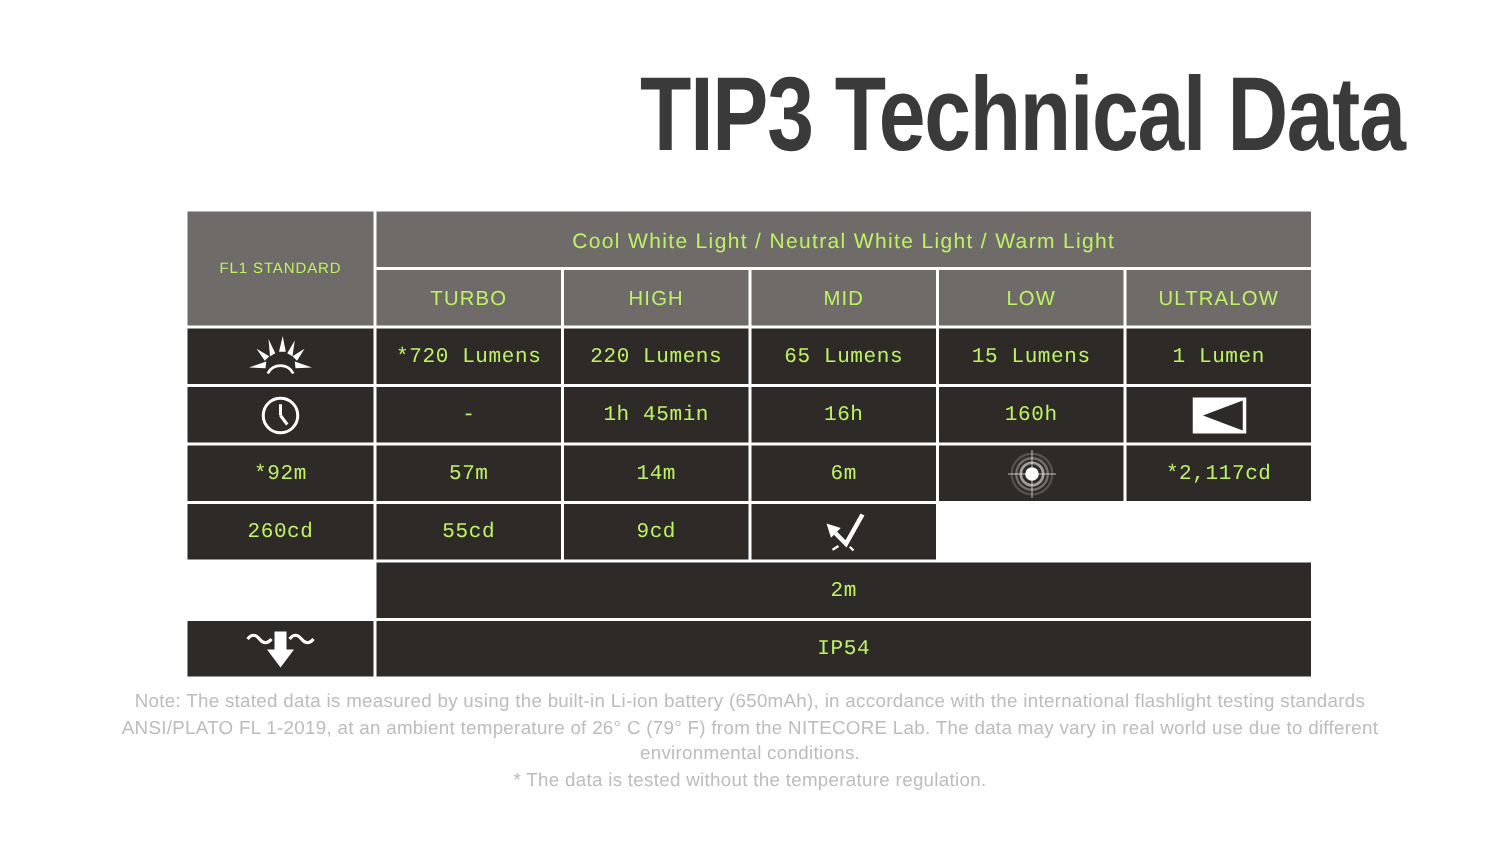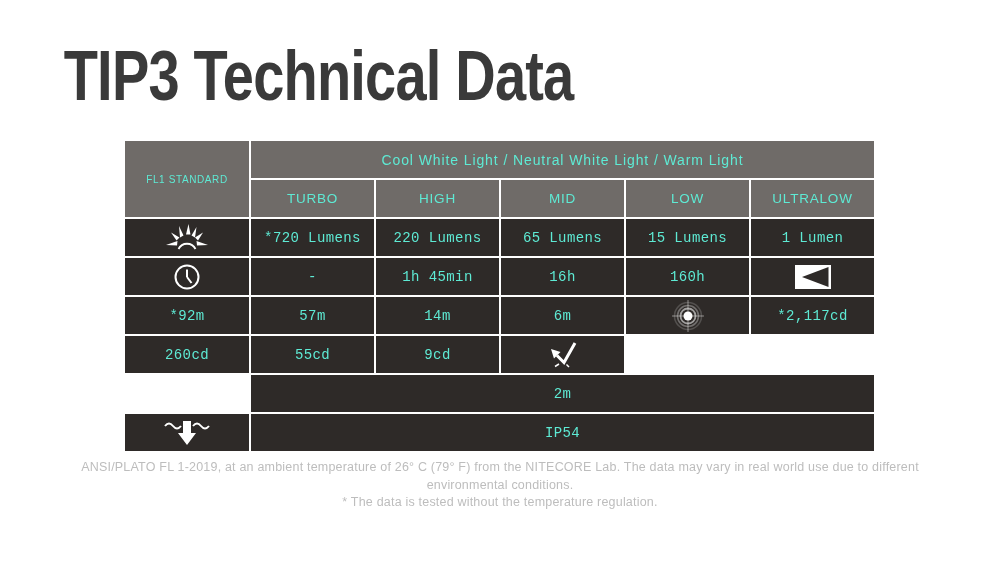--- a/index.html
+++ b/index.html
@@ -1,33 +1,33 @@
 <!DOCTYPE html>
 <html><head>
 <meta charset="utf-8">
 <style>
   * { margin:0; padding:0; box-sizing:border-box; }
   body { background:#ffffff; font-family:"Liberation Sans", sans-serif; }
   .stage { position:relative; width:1000px; height:563px; background:#ffffff; overflow:hidden; }
 
   .title {
     position:absolute; top:36px; left:0; right:0;
-    text-align:left; color:#3a3a3a; font-weight:bold;
+    text-align:right; color:#3a3a3a; font-weight:bold;
     font-size:70px; line-height:80px; white-space:nowrap;
   }
   .title .squeeze { display:inline-block; transform:scaleX(0.8); transform-origin:center; letter-spacing:-1px; }
 
   .spec-table {
     position:absolute; top:141px; left:125px;
     display:grid;
     grid-template-columns:124px repeat(5,123px);
     grid-template-rows:repeat(8,37px);
     gap:2px;
   }
-  .cell { display:flex; align-items:center; justify-content:center; color:#5eead4; text-align:center; }
+  .cell { display:flex; align-items:center; justify-content:center; color:#bef264; text-align:center; }
   .cell.h { background:#6f6b68; font-size:13.5px; letter-spacing:0.8px; }
   .cell.d { background:#2e2a28; font-size:14px; letter-spacing:0.4px;font-family:Liberation Mono, monospace; }
   .cell.corner { grid-row:1/3; grid-column:1; font-size:10px; letter-spacing:0.6px; }
   .cell.group { grid-column:2/7; grid-row:1; font-size:14px; letter-spacing:0.9px; }
   .cell.span5 { grid-column:2/7; }
   .icon-cell svg { display:block; }
 
   .note {
     position:absolute; top:459px; left:0; right:0;
     text-align:center; color:#bdbdbd;
@@ -126,18 +126,19 @@
         <path d="M2 8 Q6 3 10 8 T18 8" fill="none" stroke="#fff" stroke-width="2"></path>
         <path d="M30 8 Q34 3 38 8 T46 8" fill="none" stroke="#fff" stroke-width="2"></path>
         <polygon points="20,3 28,3 28,15 33,15 24,27 15,15 20,15" fill="#fff"></polygon>
       </svg>
     </div>
     <div class="cell d span5">IP54</div>
 
   </div>
 
   <div class="note">
+    <div>Note: The stated data is measured by using the built-in Li-ion battery (650mAh), in accordance with the international flashlight testing standards</div>
     <div>ANSI/PLATO FL 1-2019, at an ambient temperature of 26° C (79° F) from the NITECORE Lab. The data may vary in real world use due to different</div>
     <div>environmental conditions.</div>
     <div>* The data is tested without the temperature regulation.</div>
   </div>
 
 </div>
 
 </body></html>

